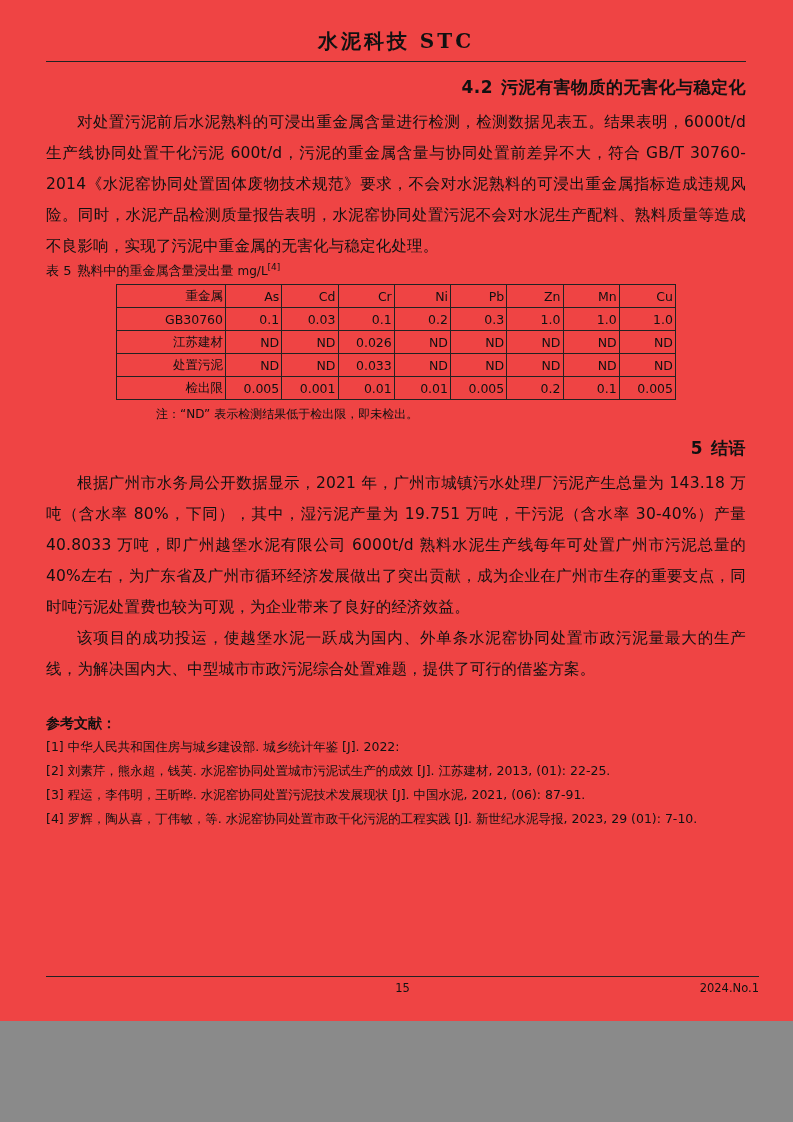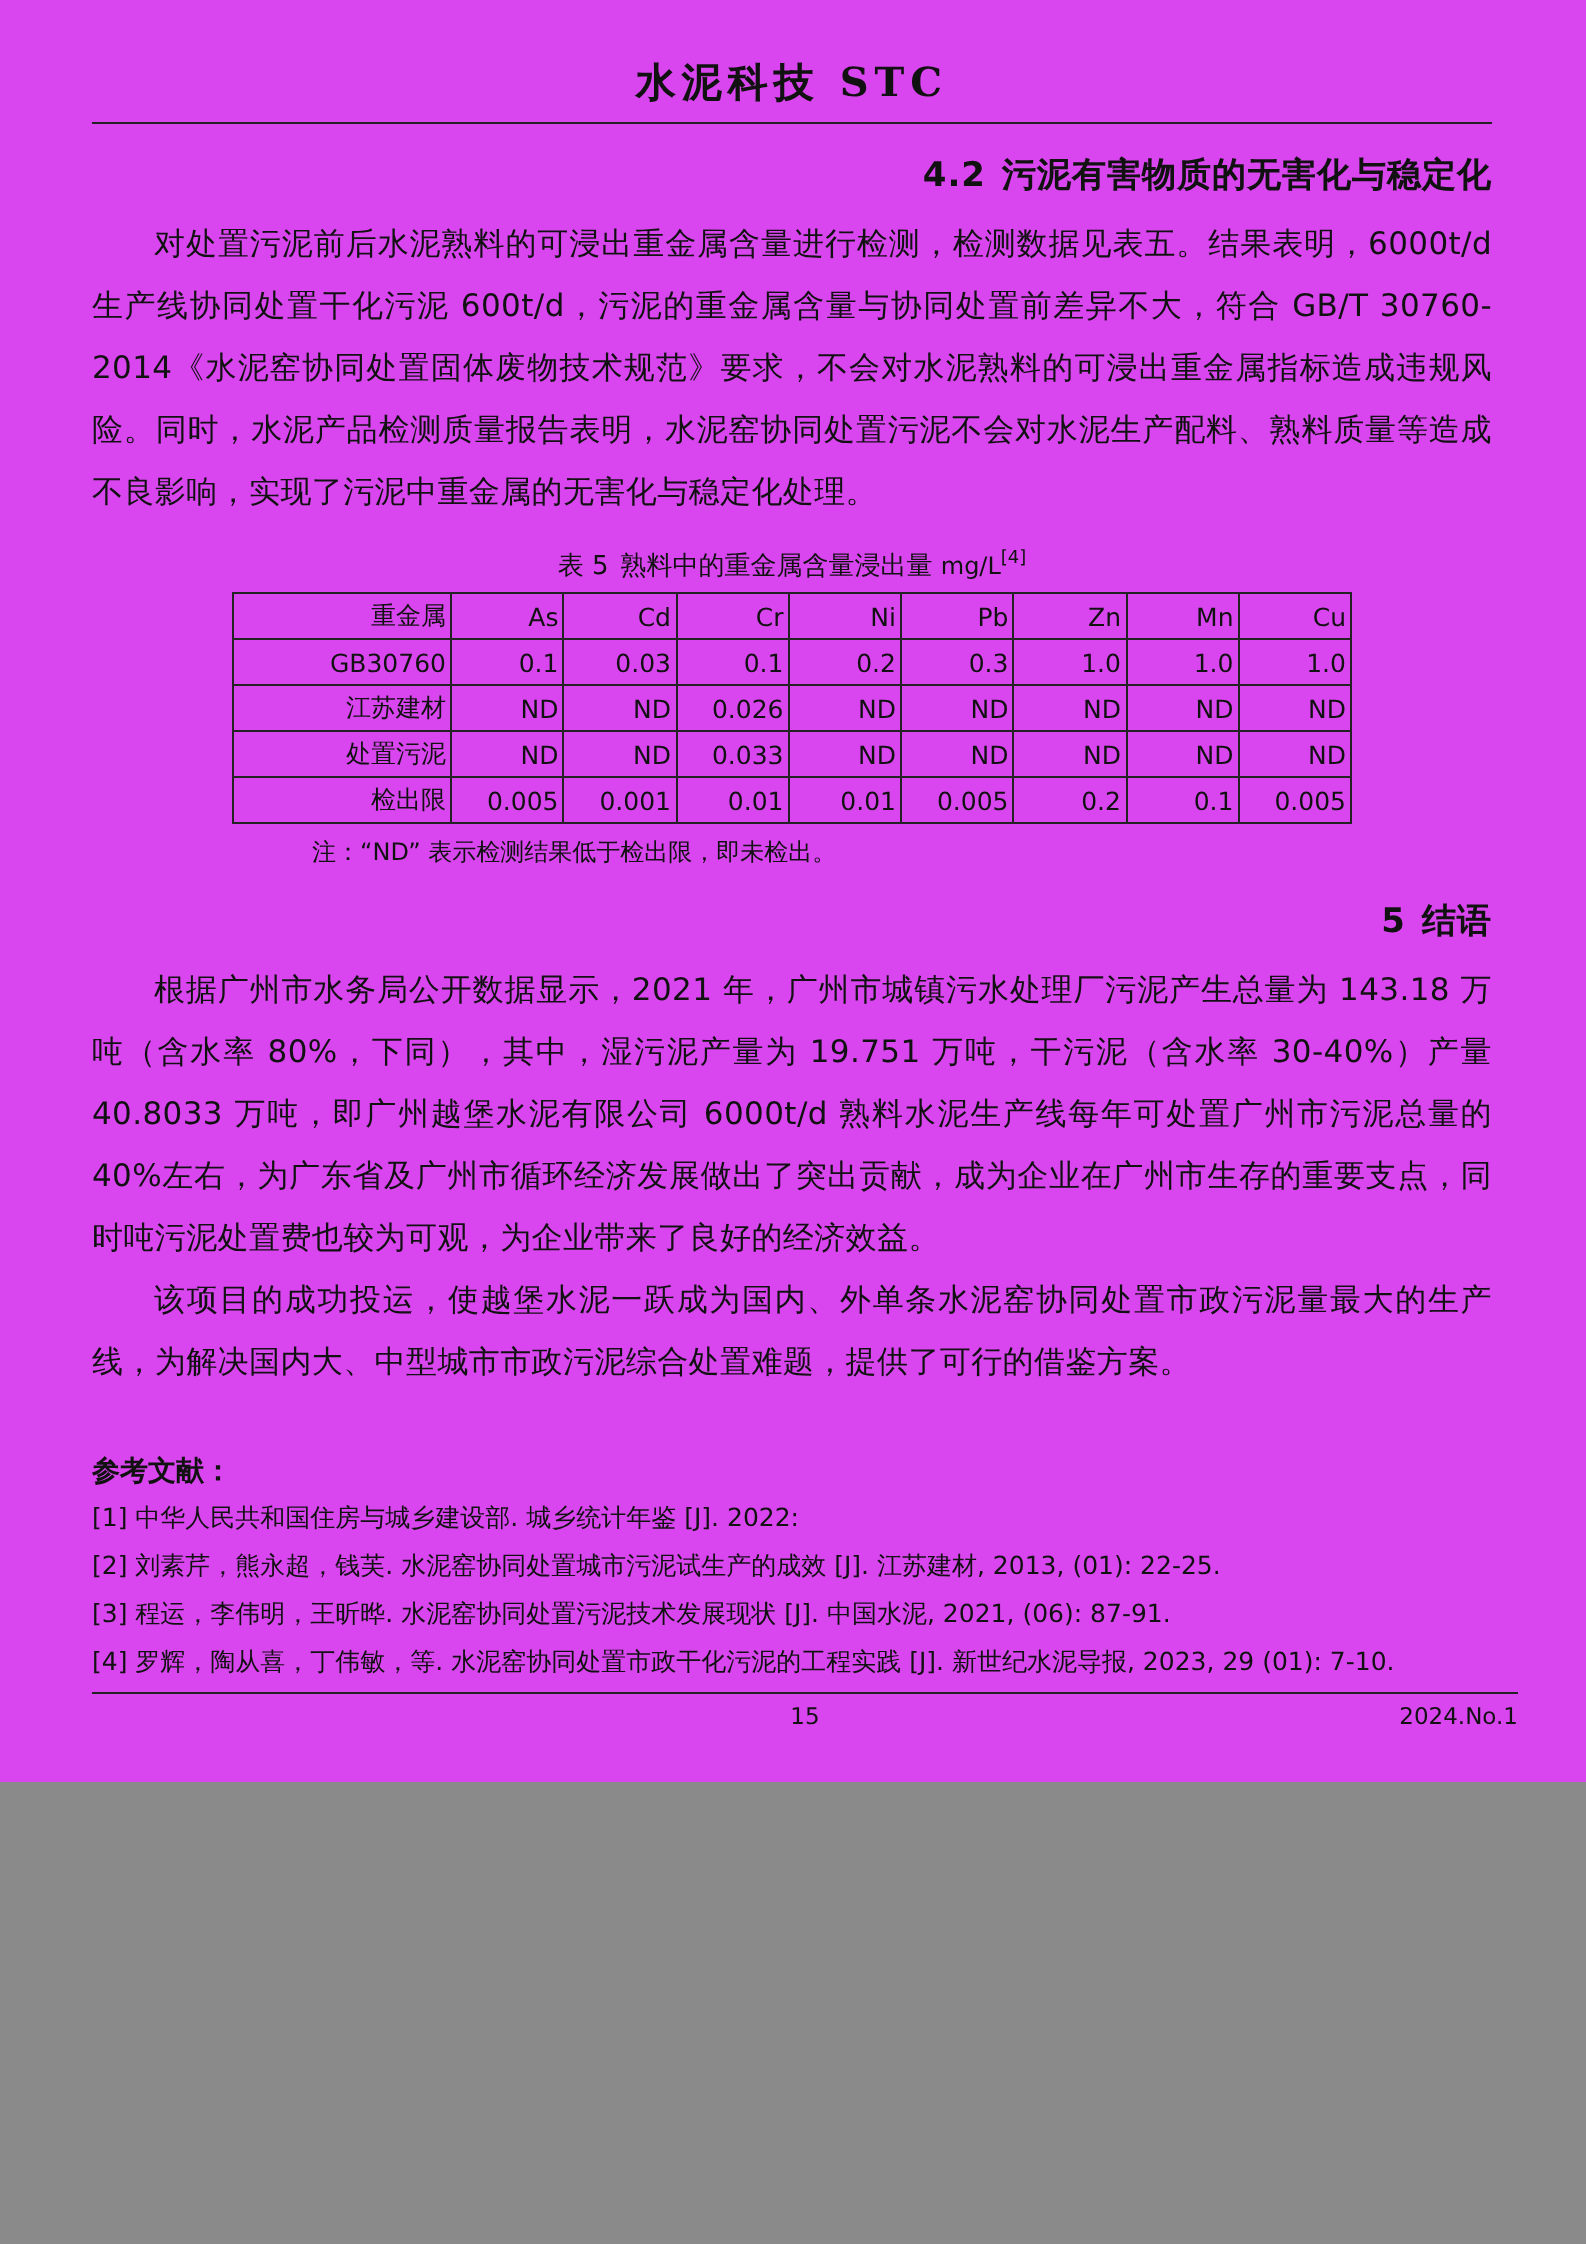--- a/index.html
+++ b/index.html
@@ -6,22 +6,22 @@
     margin: 0;
     padding: 0;
     background: #8a8a8a;
   }
   body {
     font-family: "DejaVu Sans", "Liberation Sans", sans-serif;
   }
   .page {
     position: relative;
     width: 793px;
-    height: 891px;
-    background: #d946ef;
+    height: 1021px;
+    background: #ef4444;
     margin: 0 auto;
     overflow: hidden;
     box-sizing: border-box;
   }
   .paper-inner {
     position: absolute;
     left: 46px;
     top: 28px;
     width: 700px;
     height: 1060px;
@@ -61,24 +61,22 @@
     color: #111;
     margin: 0 0 0 0;
     text-align: justify;
     text-justify: inter-ideograph;
     text-indent: 2em;
     letter-spacing: 0.2px;
   }
 
   
   .tbl-caption {
-    text-align: center;
     font-size: 13px;
     color: #111;
-    margin-top: 12px;
     margin-bottom: 4px;
   }
   .tbl-caption .cap-label { margin-right: 6px; }
   .tbl-caption .unit { font-size: 12px; }
   .tbl-caption sup { font-size: 9px; }
 
   table.data {
     border-collapse: collapse;
     margin: 0 auto;
     width: 560px;

